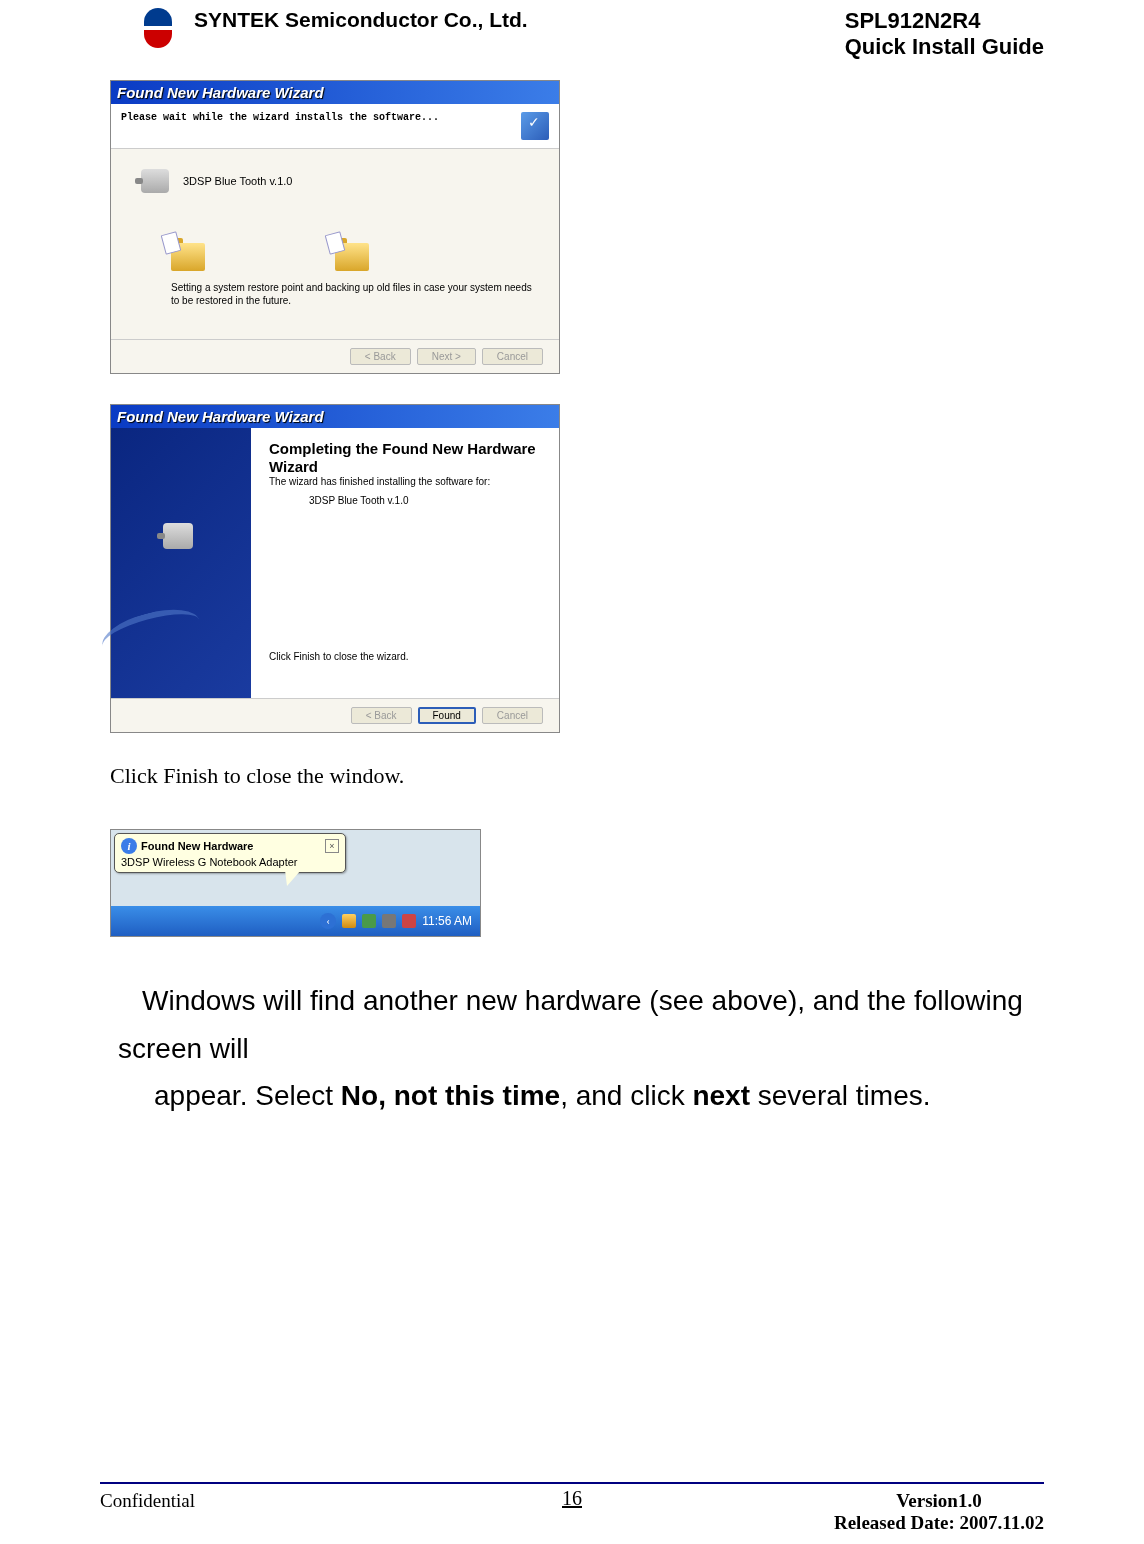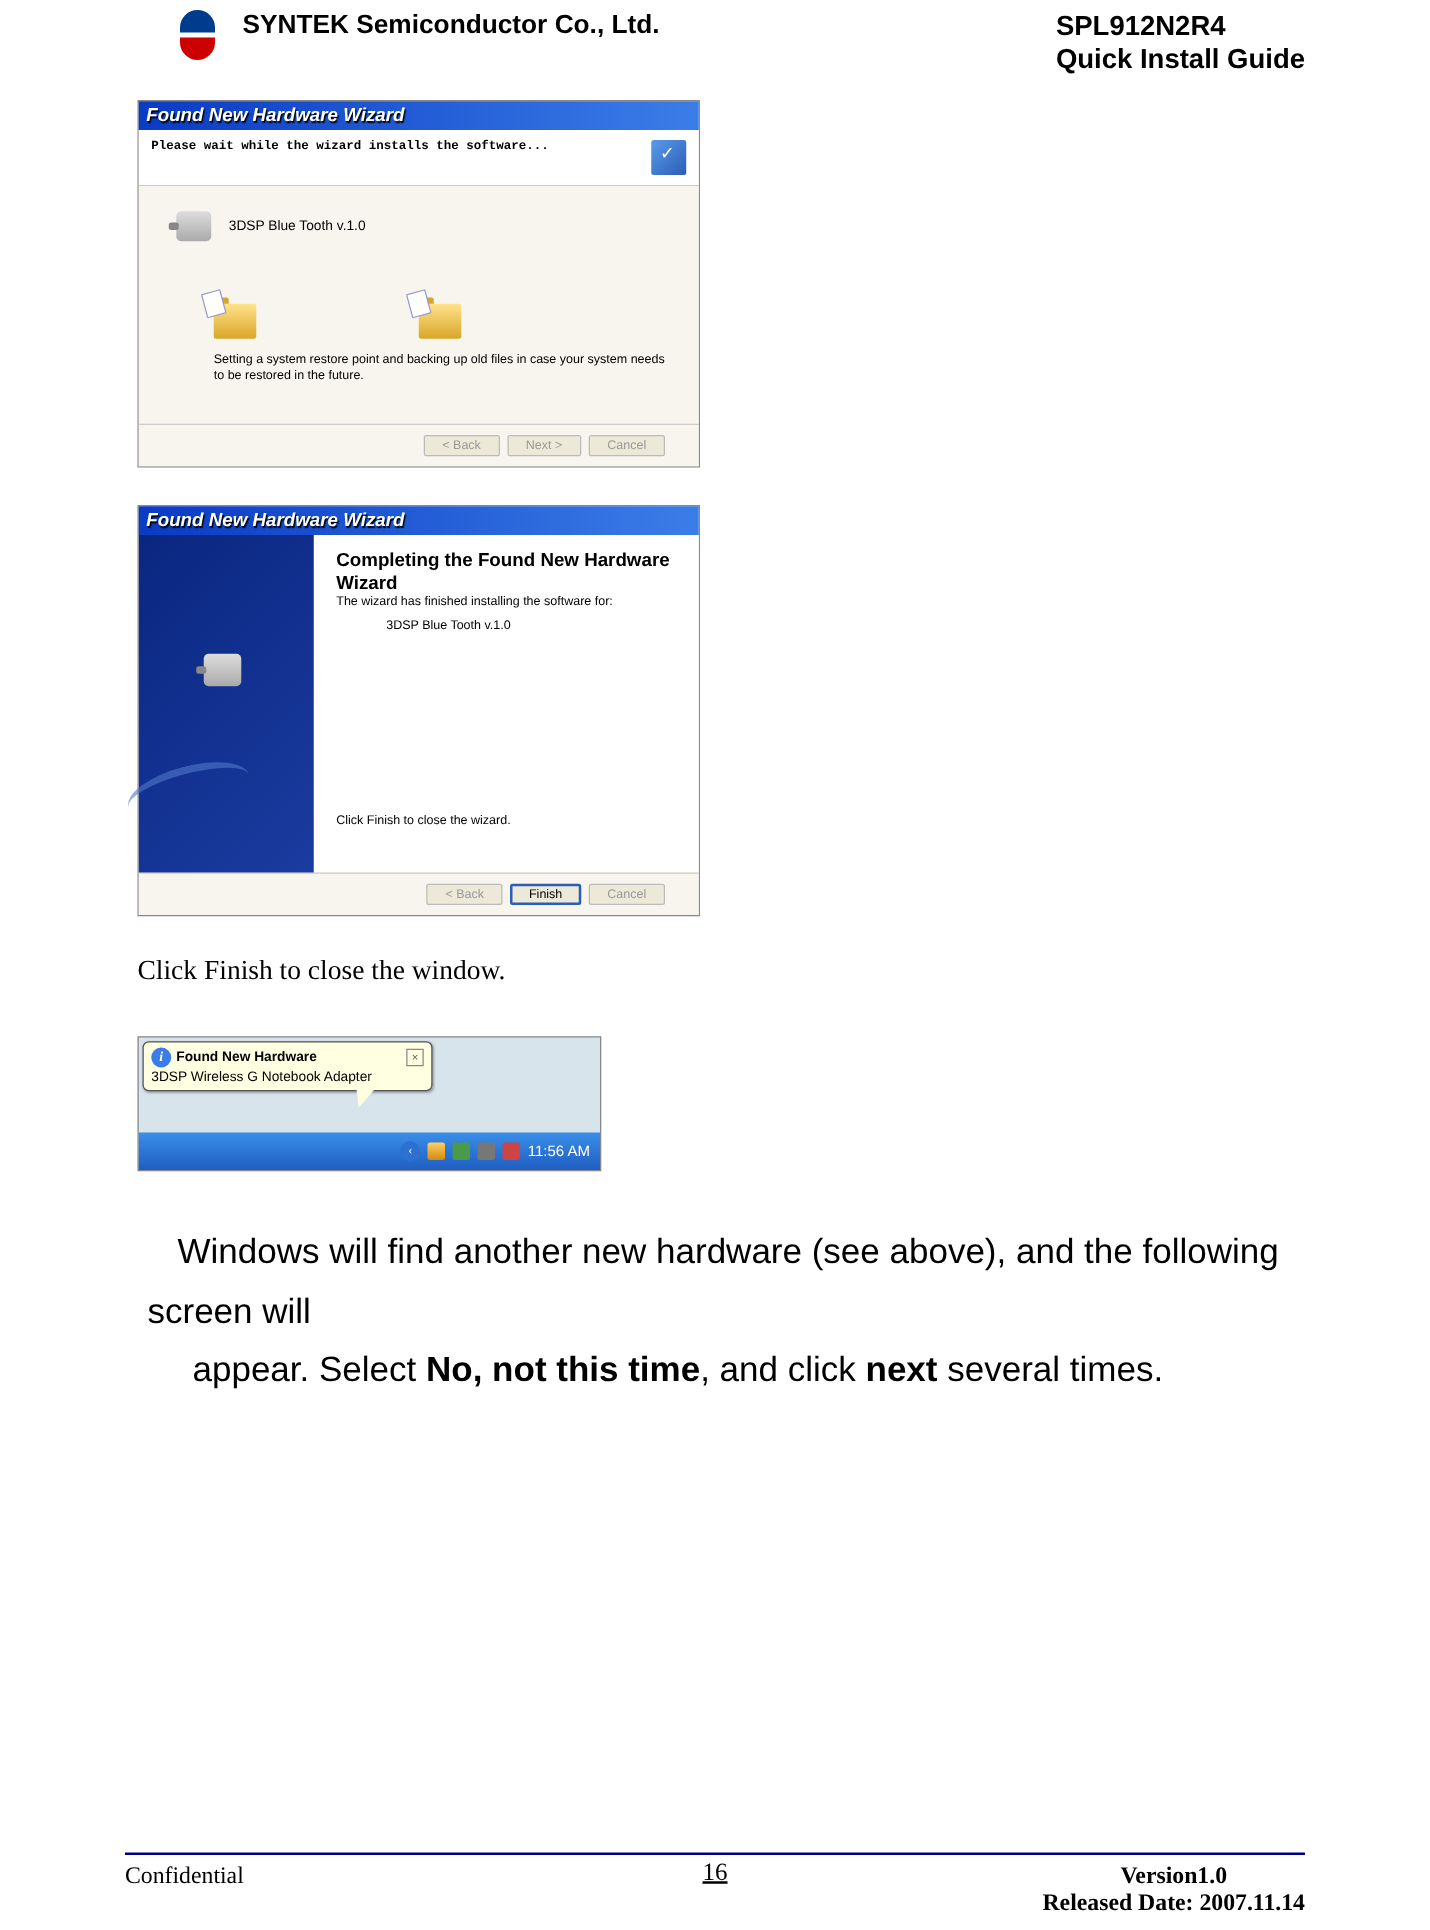--- a/index.html
+++ b/index.html
@@ -192,21 +192,21 @@
       border-radius: 1px;
     }
     .restore-text {
       font-family: Tahoma, sans-serif;
       font-size: 10px;
       margin-left: 30px;
       line-height: 1.3;
     }
     .wizard-buttons {
       border-top: 1px solid #ccc;
-      padding: 8px 27px;
+      padding: 8px 16px;
       display: flex;
       justify-content: flex-end;
       gap: 6px;
       background: #f7f5ee;
     }
     .wizard-btn {
       font-family: Tahoma, sans-serif;
       font-size: 10px;
       border: 1px solid #bbb;
       background: #ece9d8;
@@ -513,21 +513,21 @@
       </div>
       <div class="wizard2-main">
         <div class="wizard2-heading">Completing the Found New Hardware Wizard</div>
         <div class="wizard2-complete">The wizard has finished installing the software for:</div>
         <div class="wizard2-device">3DSP Blue Tooth v.1.0</div>
         <div class="wizard2-click">Click Finish to close the wizard.</div>
       </div>
     </div>
     <div class="wizard-buttons">
       <div class="wizard-btn">&lt; Back</div>
-      <div class="wizard-btn active">Finish</div>
+      <div class="wizard-btn active">Found</div>
       <div class="wizard-btn">Cancel</div>
     </div>
   </div>
 
   <div class="caption">Click Finish to close the window.</div>
 
   <div class="tray-container">
     <div class="balloon">
       <div class="balloon-top">
         <div class="info-icon">i</div>
@@ -556,15 +556,15 @@
   </div>
 
 </div>
 
 <div class="footer-line"></div>
 <div class="footer">
   <div>Confidential</div>
   <div class="footer-center">16</div>
   <div class="footer-right">
     <div>Version1.0</div>
-    <div>Released Date: 2007.11.14</div>
+    <div>Released Date: 2007.11.02</div>
   </div>
 </div>
 
 </body></html>

